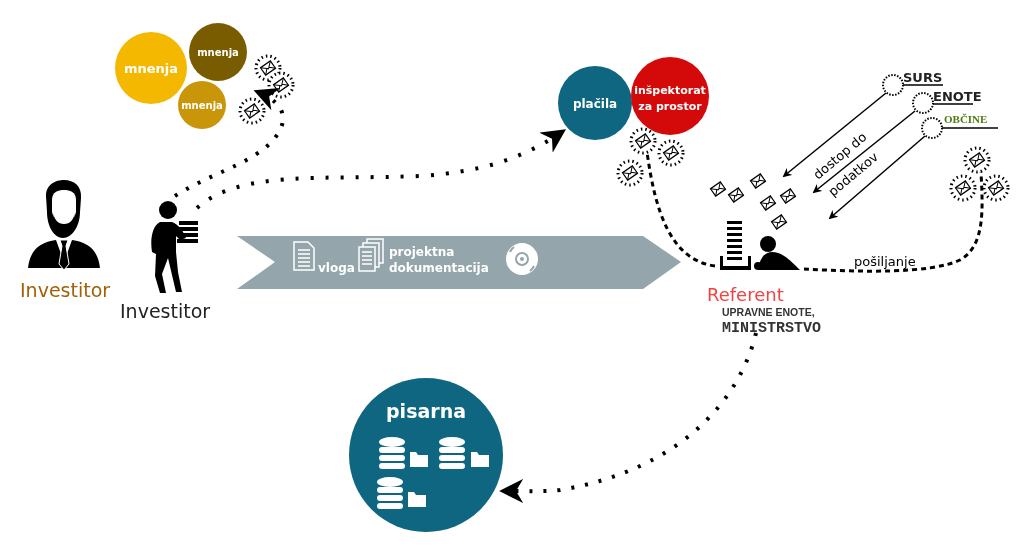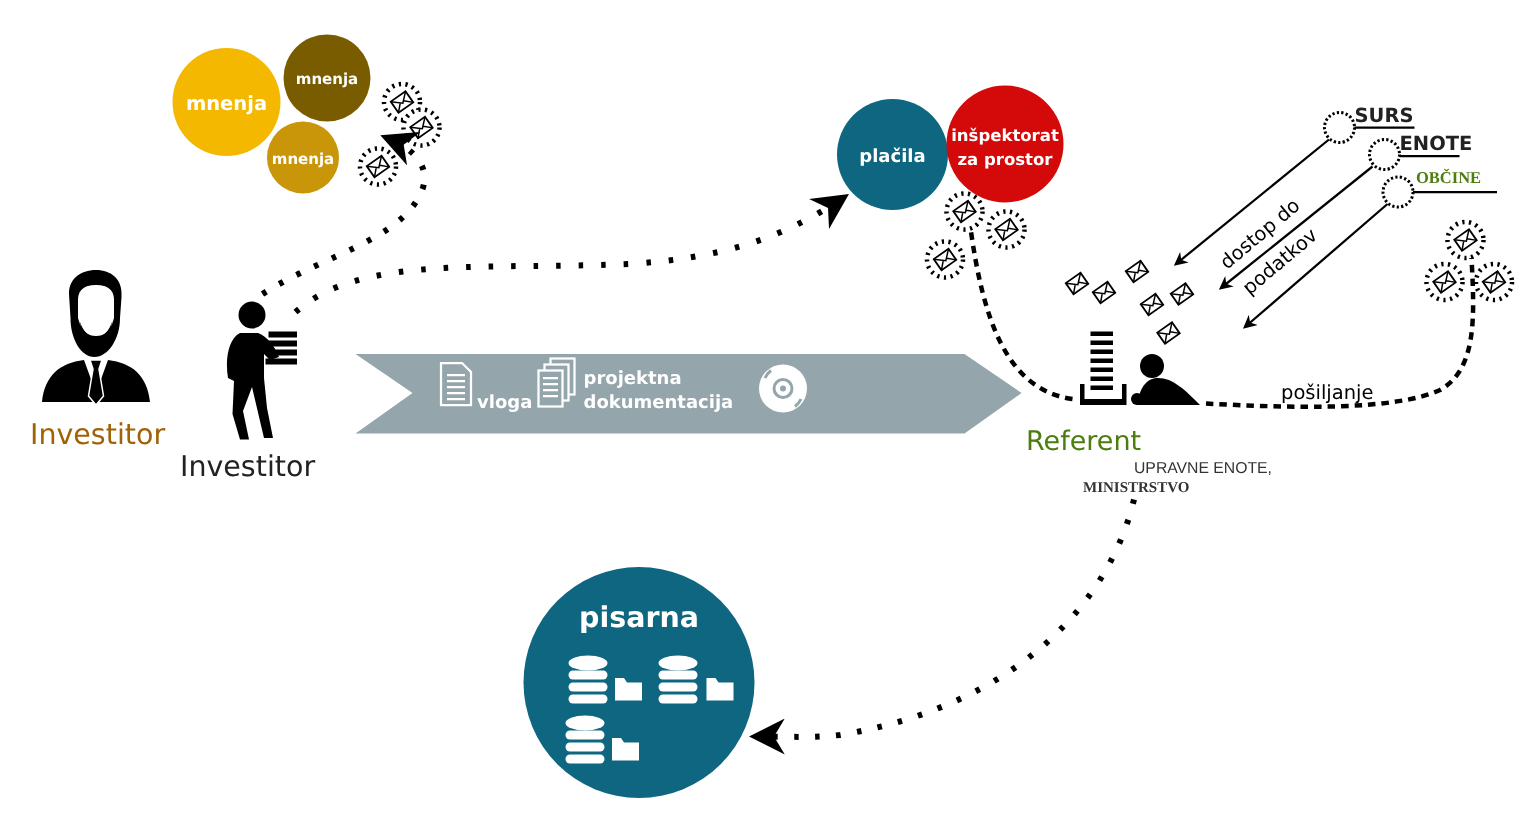--- a/index.html
+++ b/index.html
@@ -188,18 +188,18 @@
         <rect x="377" y="487" width="26" height="6" rx="3"></rect>
         <rect x="377" y="495" width="26" height="6" rx="3"></rect>
         <rect x="377" y="503" width="26" height="6" rx="3"></rect>
     </g>
     <path d="M408,492 L414,492 L416,495 L426,495 L426,507 L408,507 Z" fill="#fff"></path>
   </g>
 </svg>
 
 <div class="lbl" style="left:20px;top:279px;font-size:19px;color:#a16207;font-family:'DejaVu Sans',sans-serif;">Investitor</div>
 <div class="lbl" style="left:120px;top:300px;font-size:19px;color:#222;font-family:'DejaVu Sans',sans-serif;">Investitor</div>
-<div class="lbl" style="left:684px;top:284px;font-size:18px;color:#4d7c0f;font-family:'DejaVu Sans',sans-serif;">Referent</div>
-<div class="lbl" style="left:756px;top:306px;font-size:10.5px;font-weight:normal;color:#333;font-family:'Liberation Sans',sans-serif;">UPRAVNE ENOTE,</div>
-<div class="lbl" style="left:722px;top:320px;font-size:10px;font-weight:bold;color:#333;font-family:Liberation Serif, serif;">MINISTRSTVO</div>
+<div class="lbl" style="left:707px;top:284px;font-size:18px;color:#ef4444;font-family:'DejaVu Sans',sans-serif;">Referent</div>
+<div class="lbl" style="left:722px;top:306px;font-size:10.5px;font-weight:bold;color:#333;font-family:'Liberation Sans',sans-serif;">UPRAVNE ENOTE,</div>
+<div class="lbl" style="left:722px;top:320px;font-size:15px;font-weight:bold;color:#333;font-family:Liberation Mono, monospace;">MINISTRSTVO</div>
 <div class="lbl" style="left:903px;top:70px;font-size:13px;font-weight:bold;color:#222;font-family:'DejaVu Sans',sans-serif;">SURS</div>
 <div class="lbl" style="left:933px;top:89px;font-size:13px;font-weight:bold;color:#222;font-family:'DejaVu Sans',sans-serif;">ENOTE</div>
 <div class="lbl" style="left:944px;top:113px;font-size:11px;font-weight:bold;color:#4d7c0f;font-family:Liberation Serif, serif;">OBČINE</div>
 
 </body></html>

